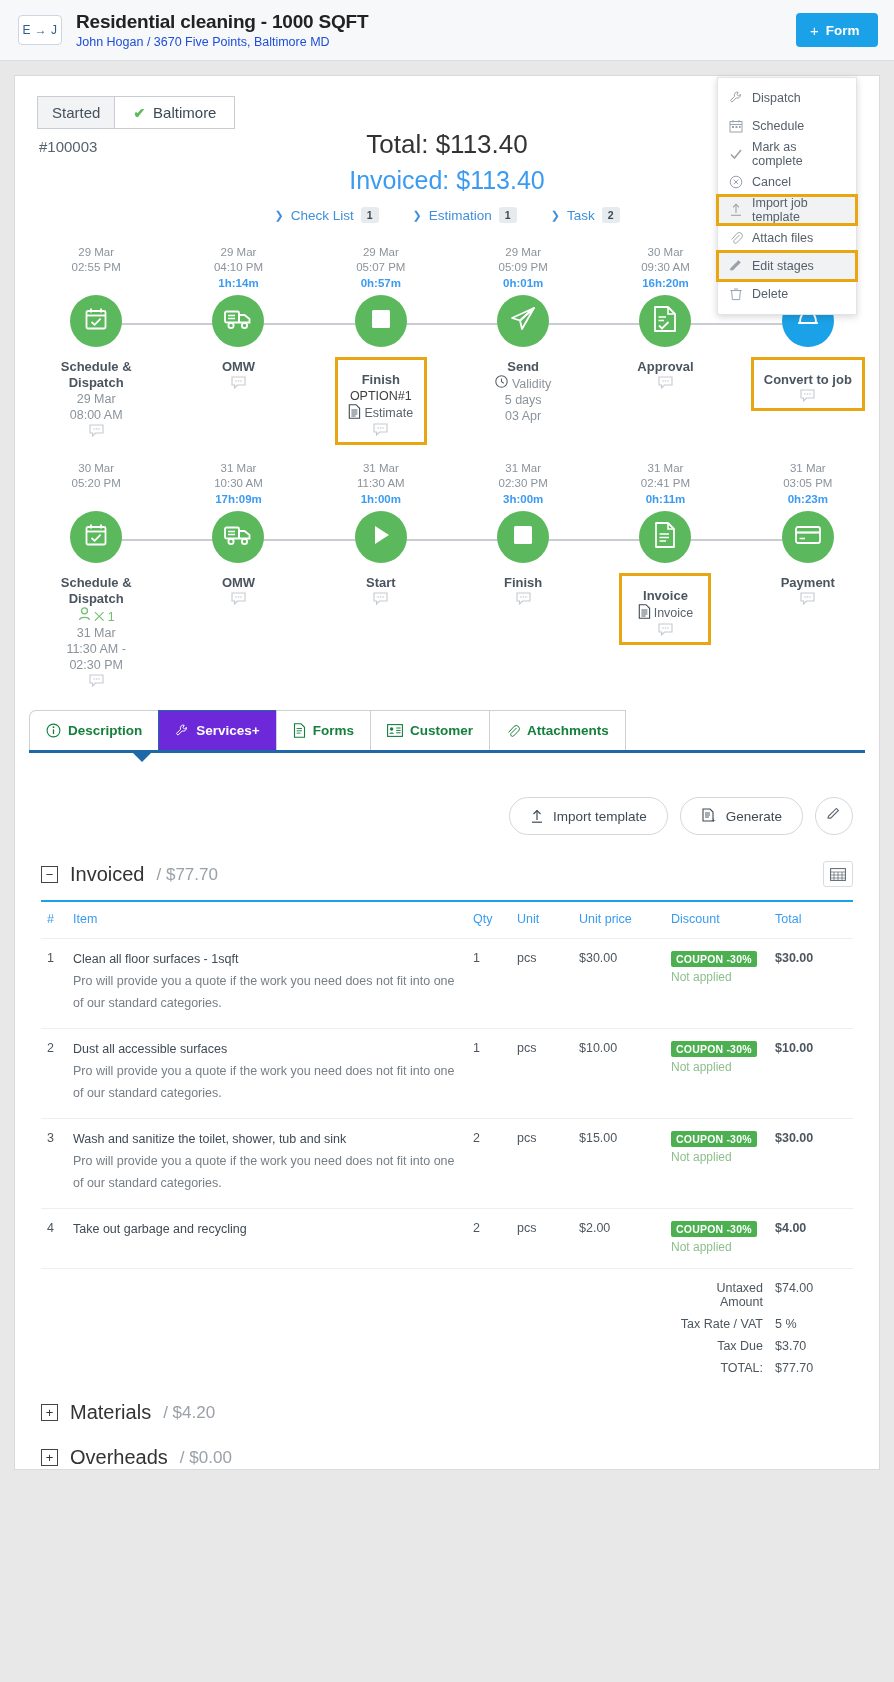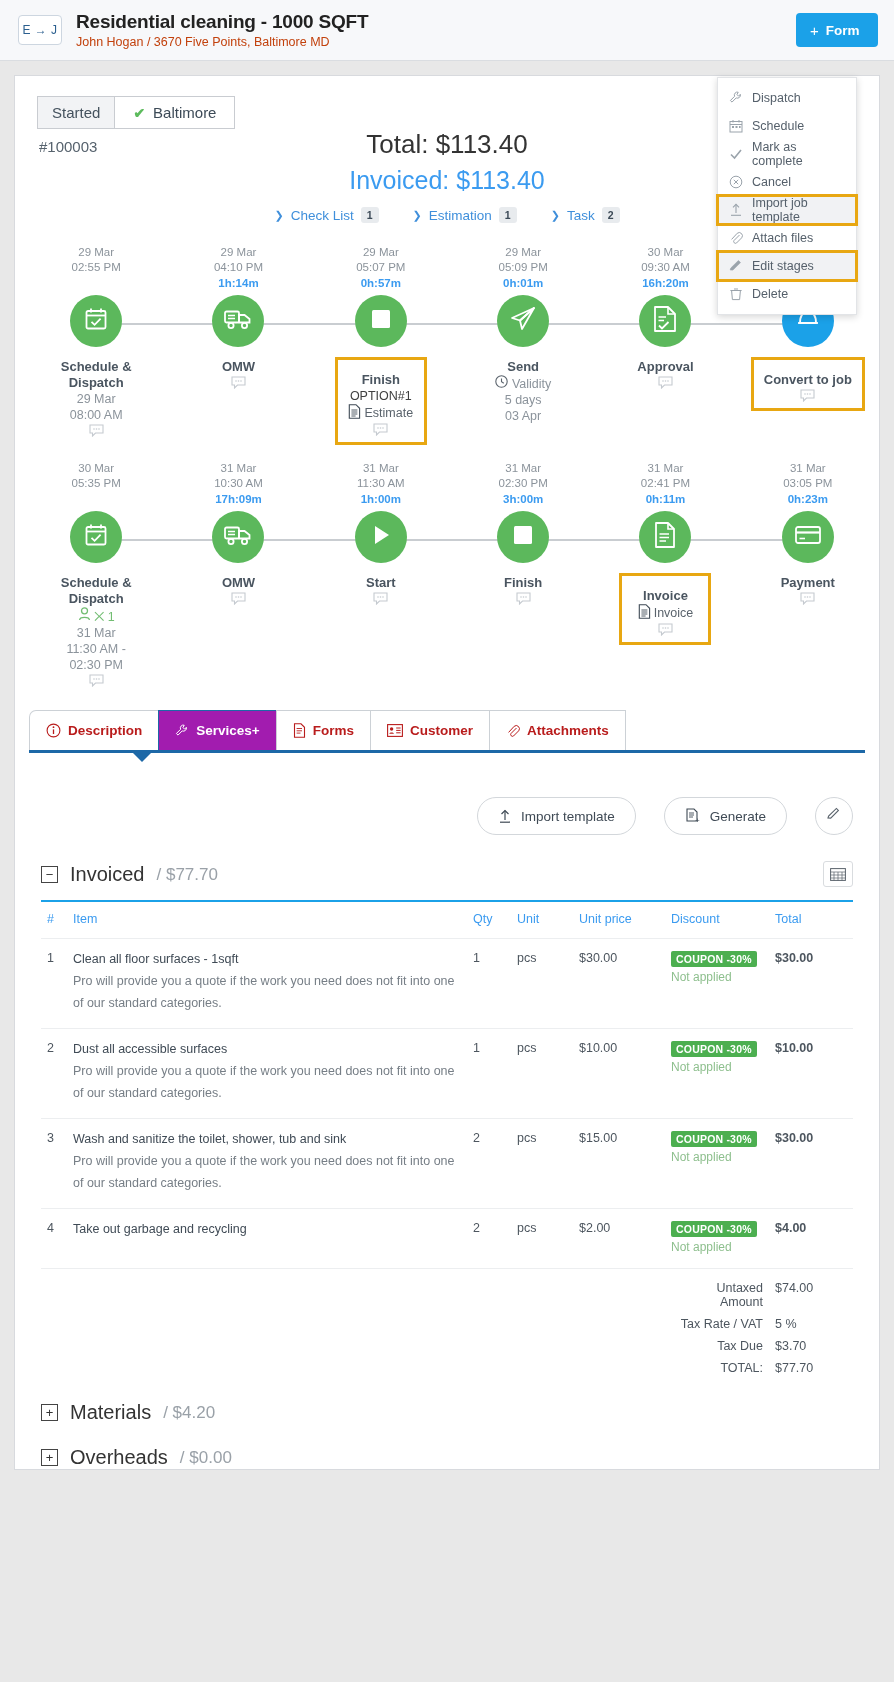--- a/index.html
+++ b/index.html
@@ -28,21 +28,21 @@
     background: #fff;
     display: flex; align-items: center; justify-content: center;
     font-size: 12px; color: #2b5f8f; letter-spacing: .5px;
     flex: none;
   }
   .title-wrap { margin-left: 14px; flex: 1 1 auto; }
   .job-title {
     font-size: 19px; font-weight: bold; color: #222; line-height: 22px;
     letter-spacing: -0.2px;
   }
-  .job-sub { font-size: 12.5px; color: #c2410c; margin-top: 2px; }
+  .job-sub { font-size: 12.5px; color: #1d4ed8; margin-top: 2px; }
   .form-btn {
     background: #1ba1e8; color: #fff; border: none; border-radius: 4px;
     height: 34px; min-width: 82px; padding: 0 14px;
     font-size: 13.5px; font-weight: bold;
     display: flex; align-items: center; gap: 7px; cursor: pointer;
   }
   .form-btn .plus { font-size: 15px; font-weight: normal; }
 
   
   .card {
@@ -146,37 +146,37 @@
 
   
   .tabs-wrap { margin: 20px 0 0 0; padding: 0 14px; }
   .tabs {
     display: flex; border-bottom: 3px solid #1d68a7; position: relative;
   }
   .tab {
     border: 1px solid #ccd1d6; border-bottom: none;
     height: 40px; padding: 0 16px;
     display: flex; align-items: center; gap: 7px;
-    font-size: 13.5px; font-weight: bold; color: #b91c1c;
+    font-size: 13.5px; font-weight: bold; color: #15803d;
     background: #fff; margin-right: -1px; cursor: pointer;
   }
   .tab:first-child { border-top-left-radius: 7px; }
   .tab.active {
-    background: #a21caf; color: #fff; border-color: #1d68a7;
+    background: #6d28d9; color: #fff; border-color: #1d68a7;
   }
   .tab.active::after {
     content: ""; position: absolute; top: 43px; left: 104px;
     border-left: 9px solid transparent; border-right: 9px solid transparent;
     border-top: 9px solid #1d68a7;
   }
   .tab-ic { display: flex; align-items: center; }
 
   
   .panel { padding: 26px 26px 0 26px; }
-  .actions { display: flex; justify-content: flex-end; gap: 28px; padding: 18px 0 0 0; }
+  .actions { display: flex; justify-content: flex-end; gap: 12px; padding: 18px 0 0 0; }
   .pill-btn {
     border: 1px solid #d3d7db; border-radius: 20px; background: #fff;
     height: 38px; padding: 0 20px;
     display: flex; align-items: center; gap: 9px;
     font-size: 13.5px; color: #3f4a55; cursor: pointer;
   }
   .round-btn {
     width: 38px; height: 38px; border-radius: 50%;
     border: 1px solid #d3d7db; background: #fff;
     display: flex; align-items: center; justify-content: center;
@@ -488,21 +488,21 @@
             </div>
           </div><div class="tl-box"><div class="tl-label">Convert to job</div><div class="bubble"><svg width="15" height="13" viewBox="0 0 15 13">
                 <path d="M1 1 H14 V9 H6.5 L3.5 12 V9 H1 Z" fill="none" stroke="#c5cad0" stroke-width="1.1"></path>
                 <circle cx="5" cy="5" r=".8" fill="#c5cad0"></circle>
                 <circle cx="7.5" cy="5" r=".8" fill="#c5cad0"></circle>
                 <circle cx="10" cy="5" r=".8" fill="#c5cad0"></circle>
               </svg></div></div></div>
       </div>
     <div class="tl-row" id="tlrow2">
         <div class="tl-node">
-          <div class="tl-dates"><span>30 Mar</span><br><span>05:35 PM</span></div>
+          <div class="tl-dates"><span>30 Mar</span><br><span>05:20 PM</span></div>
           <div class="tl-dur"></div>
           <div class="circ-wrap">
             <div class="connector"></div>
             <div class="circ">
               <span><svg width="28" height="28" viewBox="0 0 28 28">
                   <rect x="4.5" y="6" width="19" height="17.5" rx="1.5" fill="none" stroke="#fff" stroke-width="1.8"></rect>
                   <path d="M4.5 10.5 H23.5" stroke="#fff" stroke-width="1.8"></path>
                   <path d="M9 3.5 V7.5 M19 3.5 V7.5" stroke="#fff" stroke-width="1.8"></path>
                   <path d="M9.5 16.8 L12.6 19.8 L18.6 13.6" fill="none" stroke="#fff" stroke-width="1.8"></path>
                 </svg></span>

